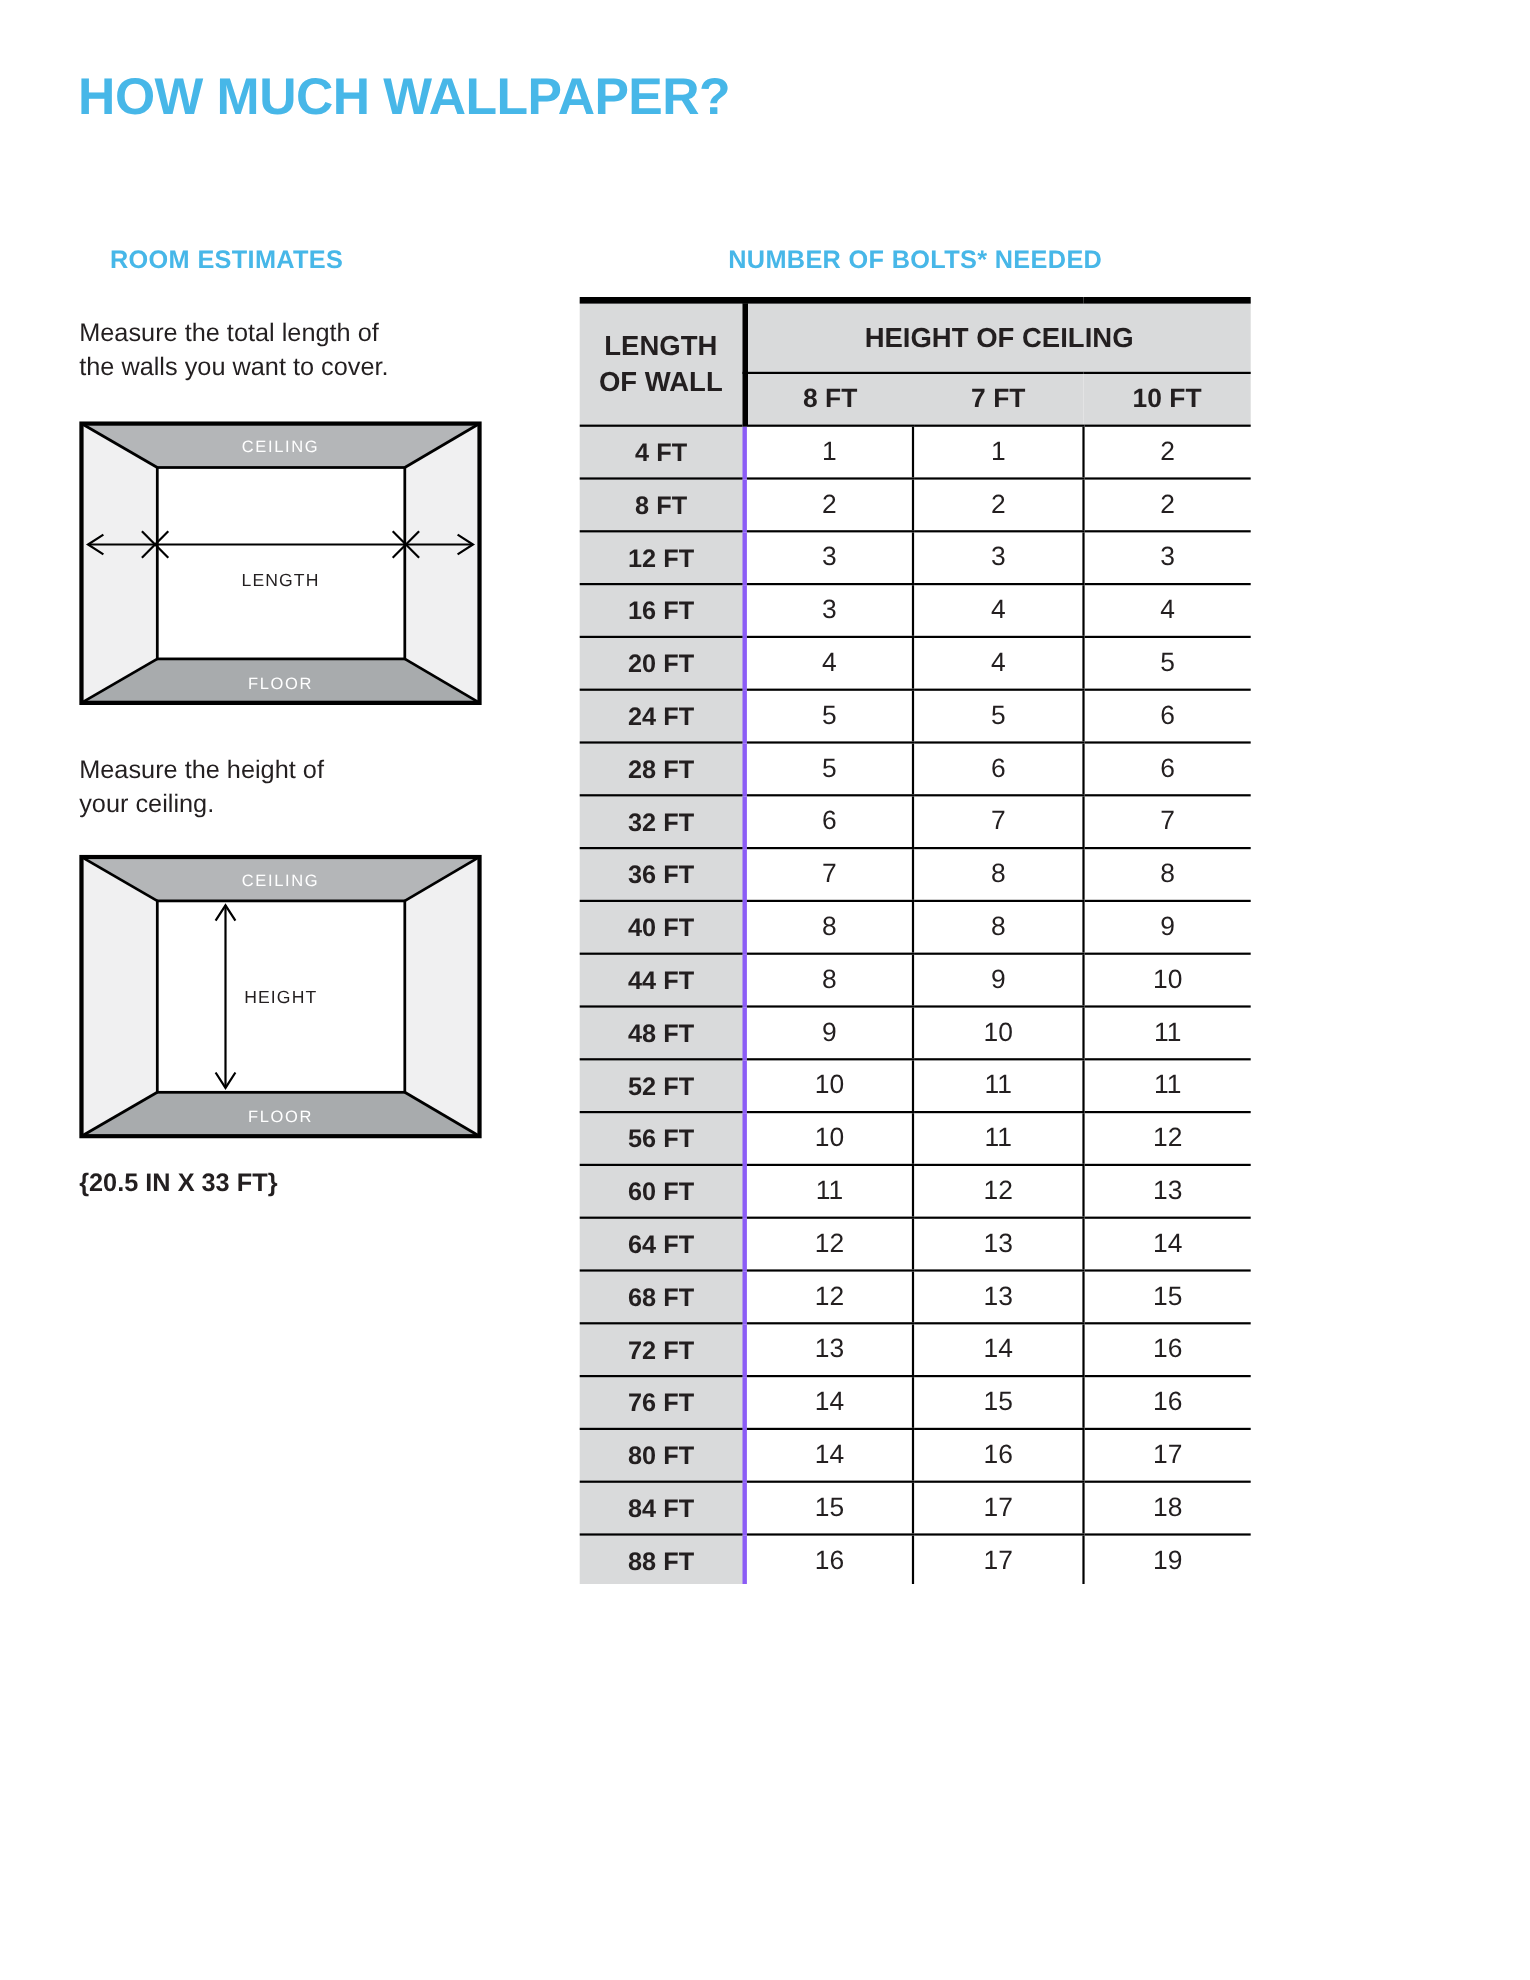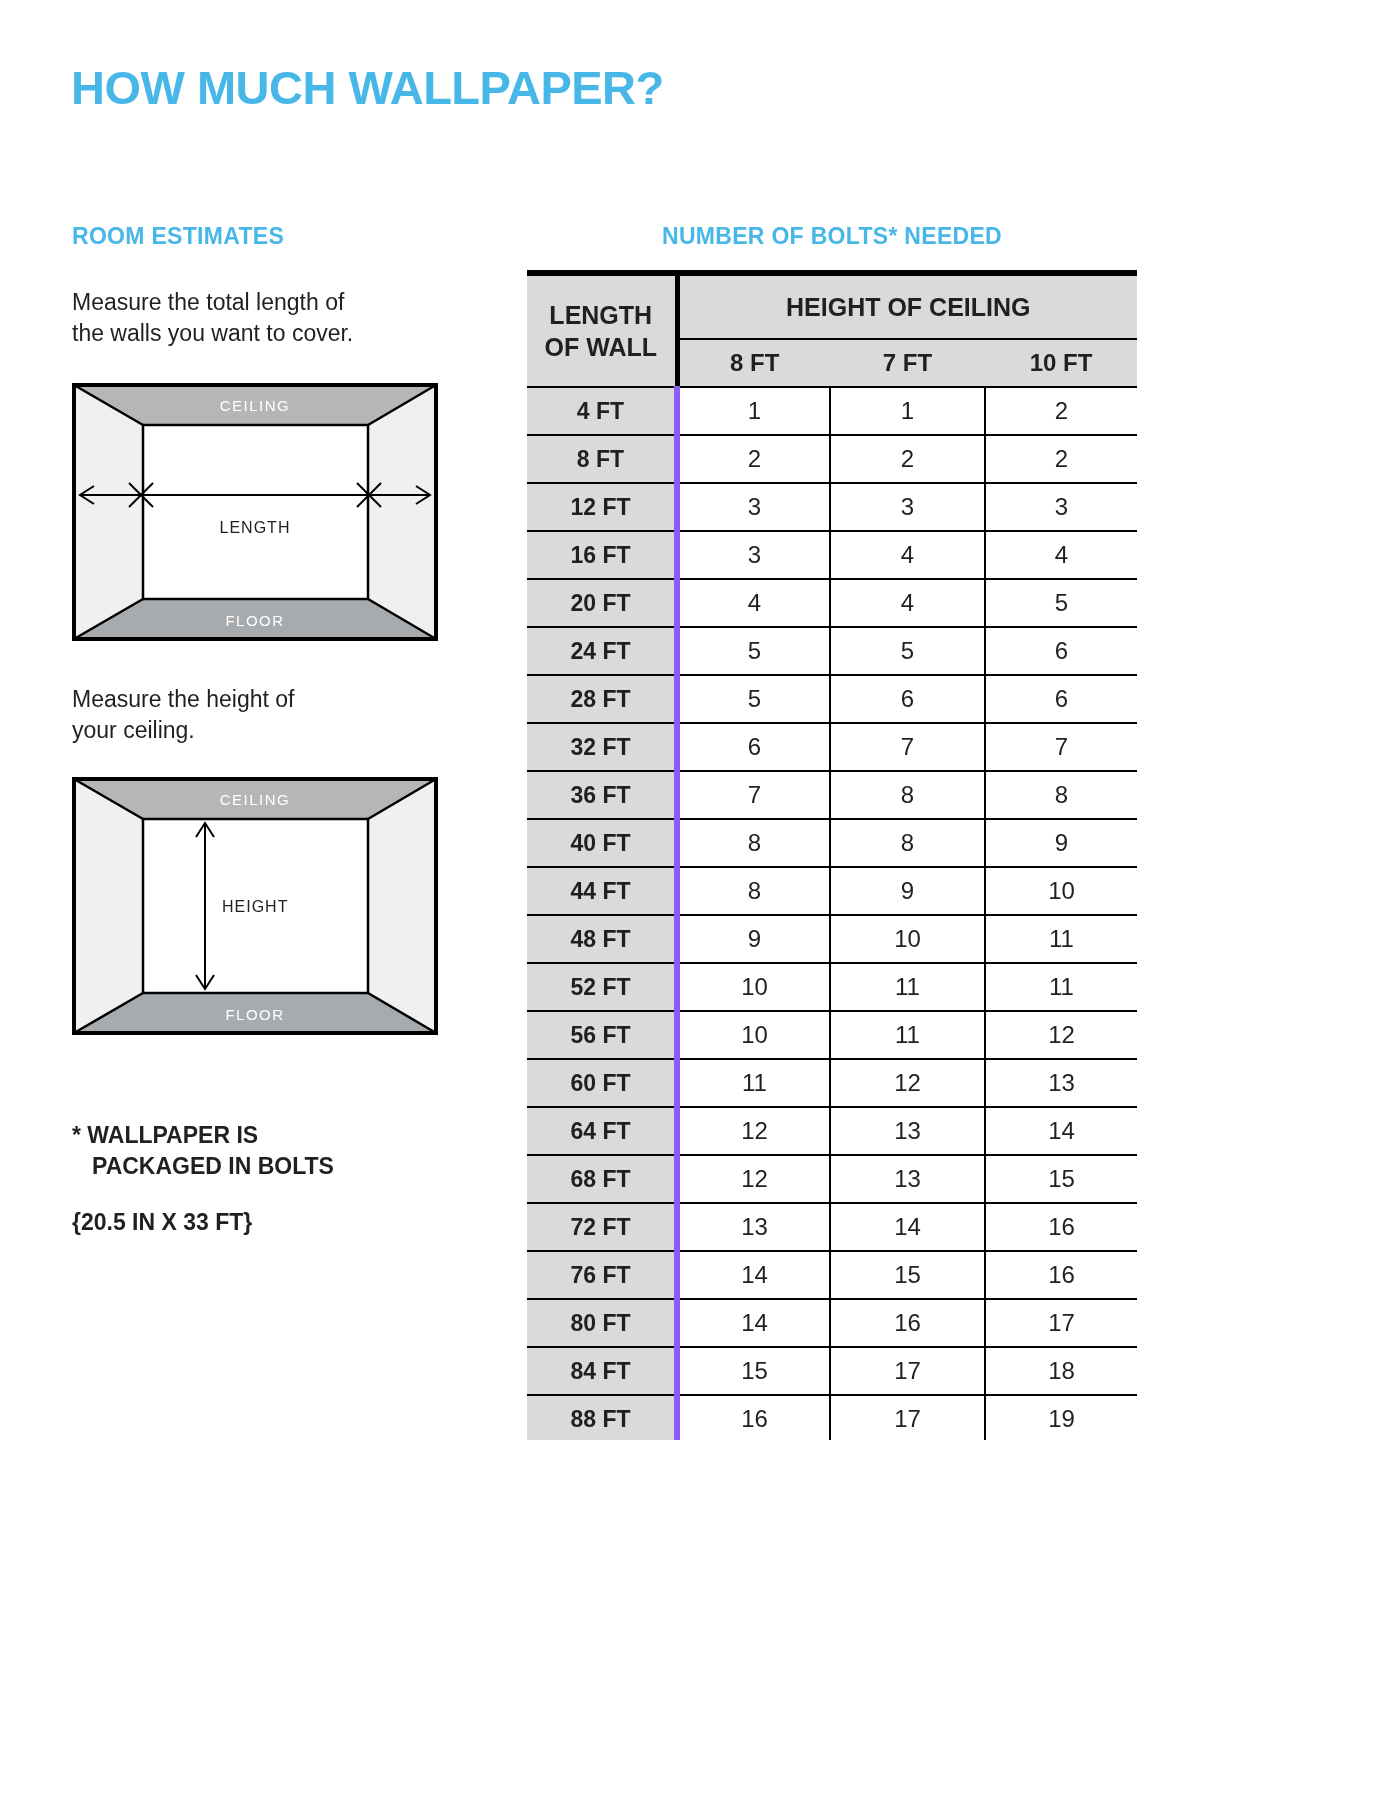--- a/index.html
+++ b/index.html
@@ -4,21 +4,21 @@
 <style>
   :root { --accent:#47b7e8; --gray:#d9dadb; --ink:#231f20; }
   * { margin:0; padding:0; box-sizing:border-box; }
   body { background:#ffffff; font-family:"Liberation Sans", sans-serif; color:var(--ink); }
   .page { position:relative; width:1391px; height:1440px; background:#ffffff; overflow:hidden; }
 
   .page-title { position:absolute; left:71px; top:60px; font-size:47px; font-weight:bold;
                 letter-spacing:-0.5px; color:var(--accent); white-space:nowrap; }
 
   .left-col { position:absolute; left:72px; top:224px; width:400px; }
-  .section-heading { font-size:23px; font-weight:bold; color:var(--accent); letter-spacing:0.3px; line-height:1.1; }
+  .section-heading { font-size:23px; font-weight:bold; color:var(--accent); letter-spacing:0.3px; line-height:1.1;margin-left:28px; }
   .para { font-size:23px; line-height:1.33; white-space:pre-line; margin-top:38px; color:var(--ink); }
   .para.m2 { margin-top:43px; }
   .para.m3 { margin-top:45px; }
 
   .room-diagram { display:block; margin-top:35px; width:366px; height:258px; }
   .room-diagram.m2 { margin-top:31px; }
   .band-label { fill:#ffffff; font-size:15px; letter-spacing:1.5px; }
   .dim-label  { fill:var(--ink); font-size:16px; letter-spacing:1px; }
 
   .note { margin-top:85px; font-size:23px; font-weight:bold; line-height:1.35; }
@@ -29,21 +29,21 @@
   .table-heading { font-size:23px; font-weight:bold; color:var(--accent); text-align:center;
                    letter-spacing:0.3px; line-height:1.1; }
 
   table.bolts { border-collapse:collapse; table-layout:fixed; width:610px; margin-top:21px;
                 border-top:6px solid #000; }
   .bolts th, .bolts td { text-align:center; vertical-align:middle; border-bottom:2px solid #000; color:var(--ink); }
   .corner-th { background:var(--gray); border-right:5px solid #000; font-size:25px; font-weight:bold;
                white-space:pre-line; line-height:1.3; }
   .group-th  { background:var(--gray); font-size:25px; font-weight:bold; height:66px; border-bottom:2px solid #000; }
   .sub-th    { background:var(--gray); font-size:24px; font-weight:bold; height:48px; border-bottom:3px solid #000; }
-  .row-label { background:var(--gray); border-right:6px solid #8b5cf6; font-size:23px; font-weight:bold; height:48px; }
+  .row-label { background:var(--gray); border-right:4px solid #8b5cf6; font-size:23px; font-weight:bold; height:48px; }
   .data-cell { background:#ffffff; font-size:24px; border-left:2px solid #000; height:48px; }
   .foot-tab  { width:150px; height:9px; background:var(--gray); }
 </style>
 </head>
 <body>
 
 <div class="page">
 
   <h1 class="page-title">HOW MUCH WALLPAPER?</h1>
 
@@ -96,24 +96,20 @@
       <text class="band-label" x="183" y="243" text-anchor="middle">FLOOR</text>
       <g stroke="#000" stroke-width="2" fill="none">
         <line x1="133" y1="46" x2="133" y2="212"></line>
         <polyline points="124,60 133,46 142,60"></polyline>
         <polyline points="124,198 133,212 142,198"></polyline>
       </g>
       <text class="dim-label" x="150" y="135" text-anchor="start">HEIGHT</text>
     </svg>
 
 
-    <div class="note">
-      <div>* WALLPAPER IS</div>
-      <div class="indent">PACKAGED IN BOLTS</div>
-    </div>
 
     <div class="bolt-info">
       <div>{20.5 IN X 33 FT}</div>
     </div>
   </div>
 
   <div class="table-col">
     <h2 class="table-heading">NUMBER OF BOLTS* NEEDED</h2>
 
     <table class="bolts">

